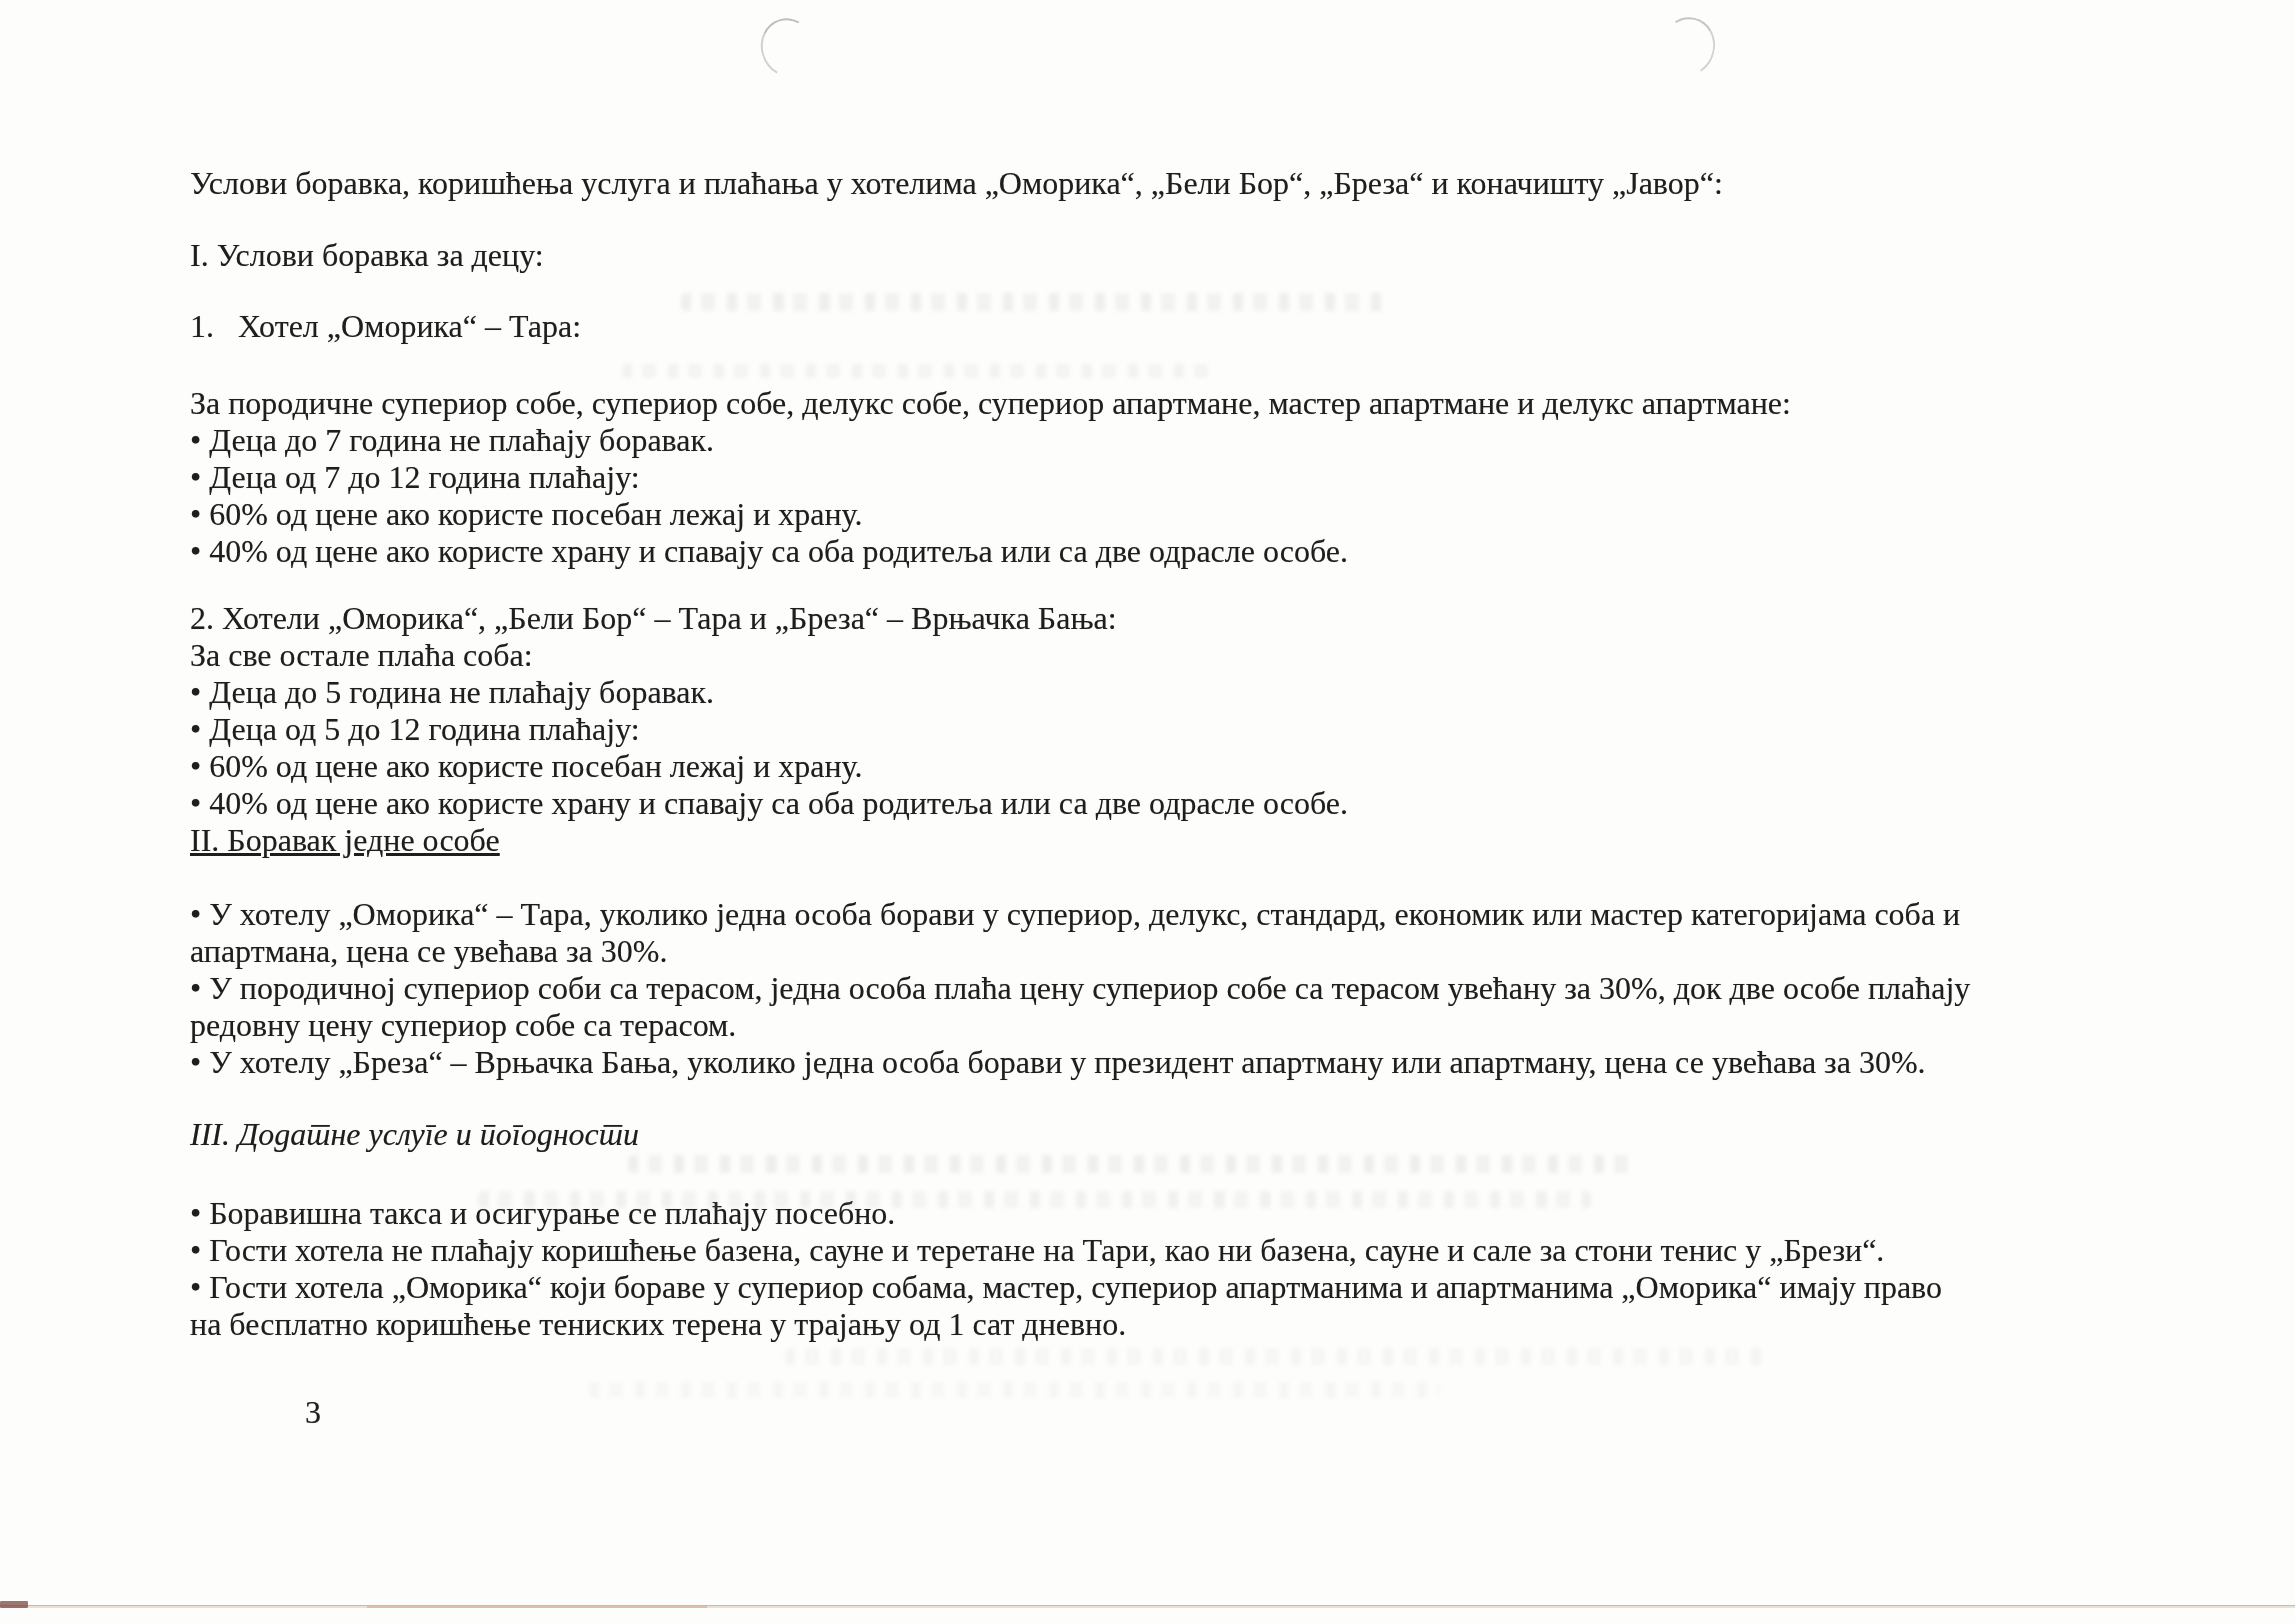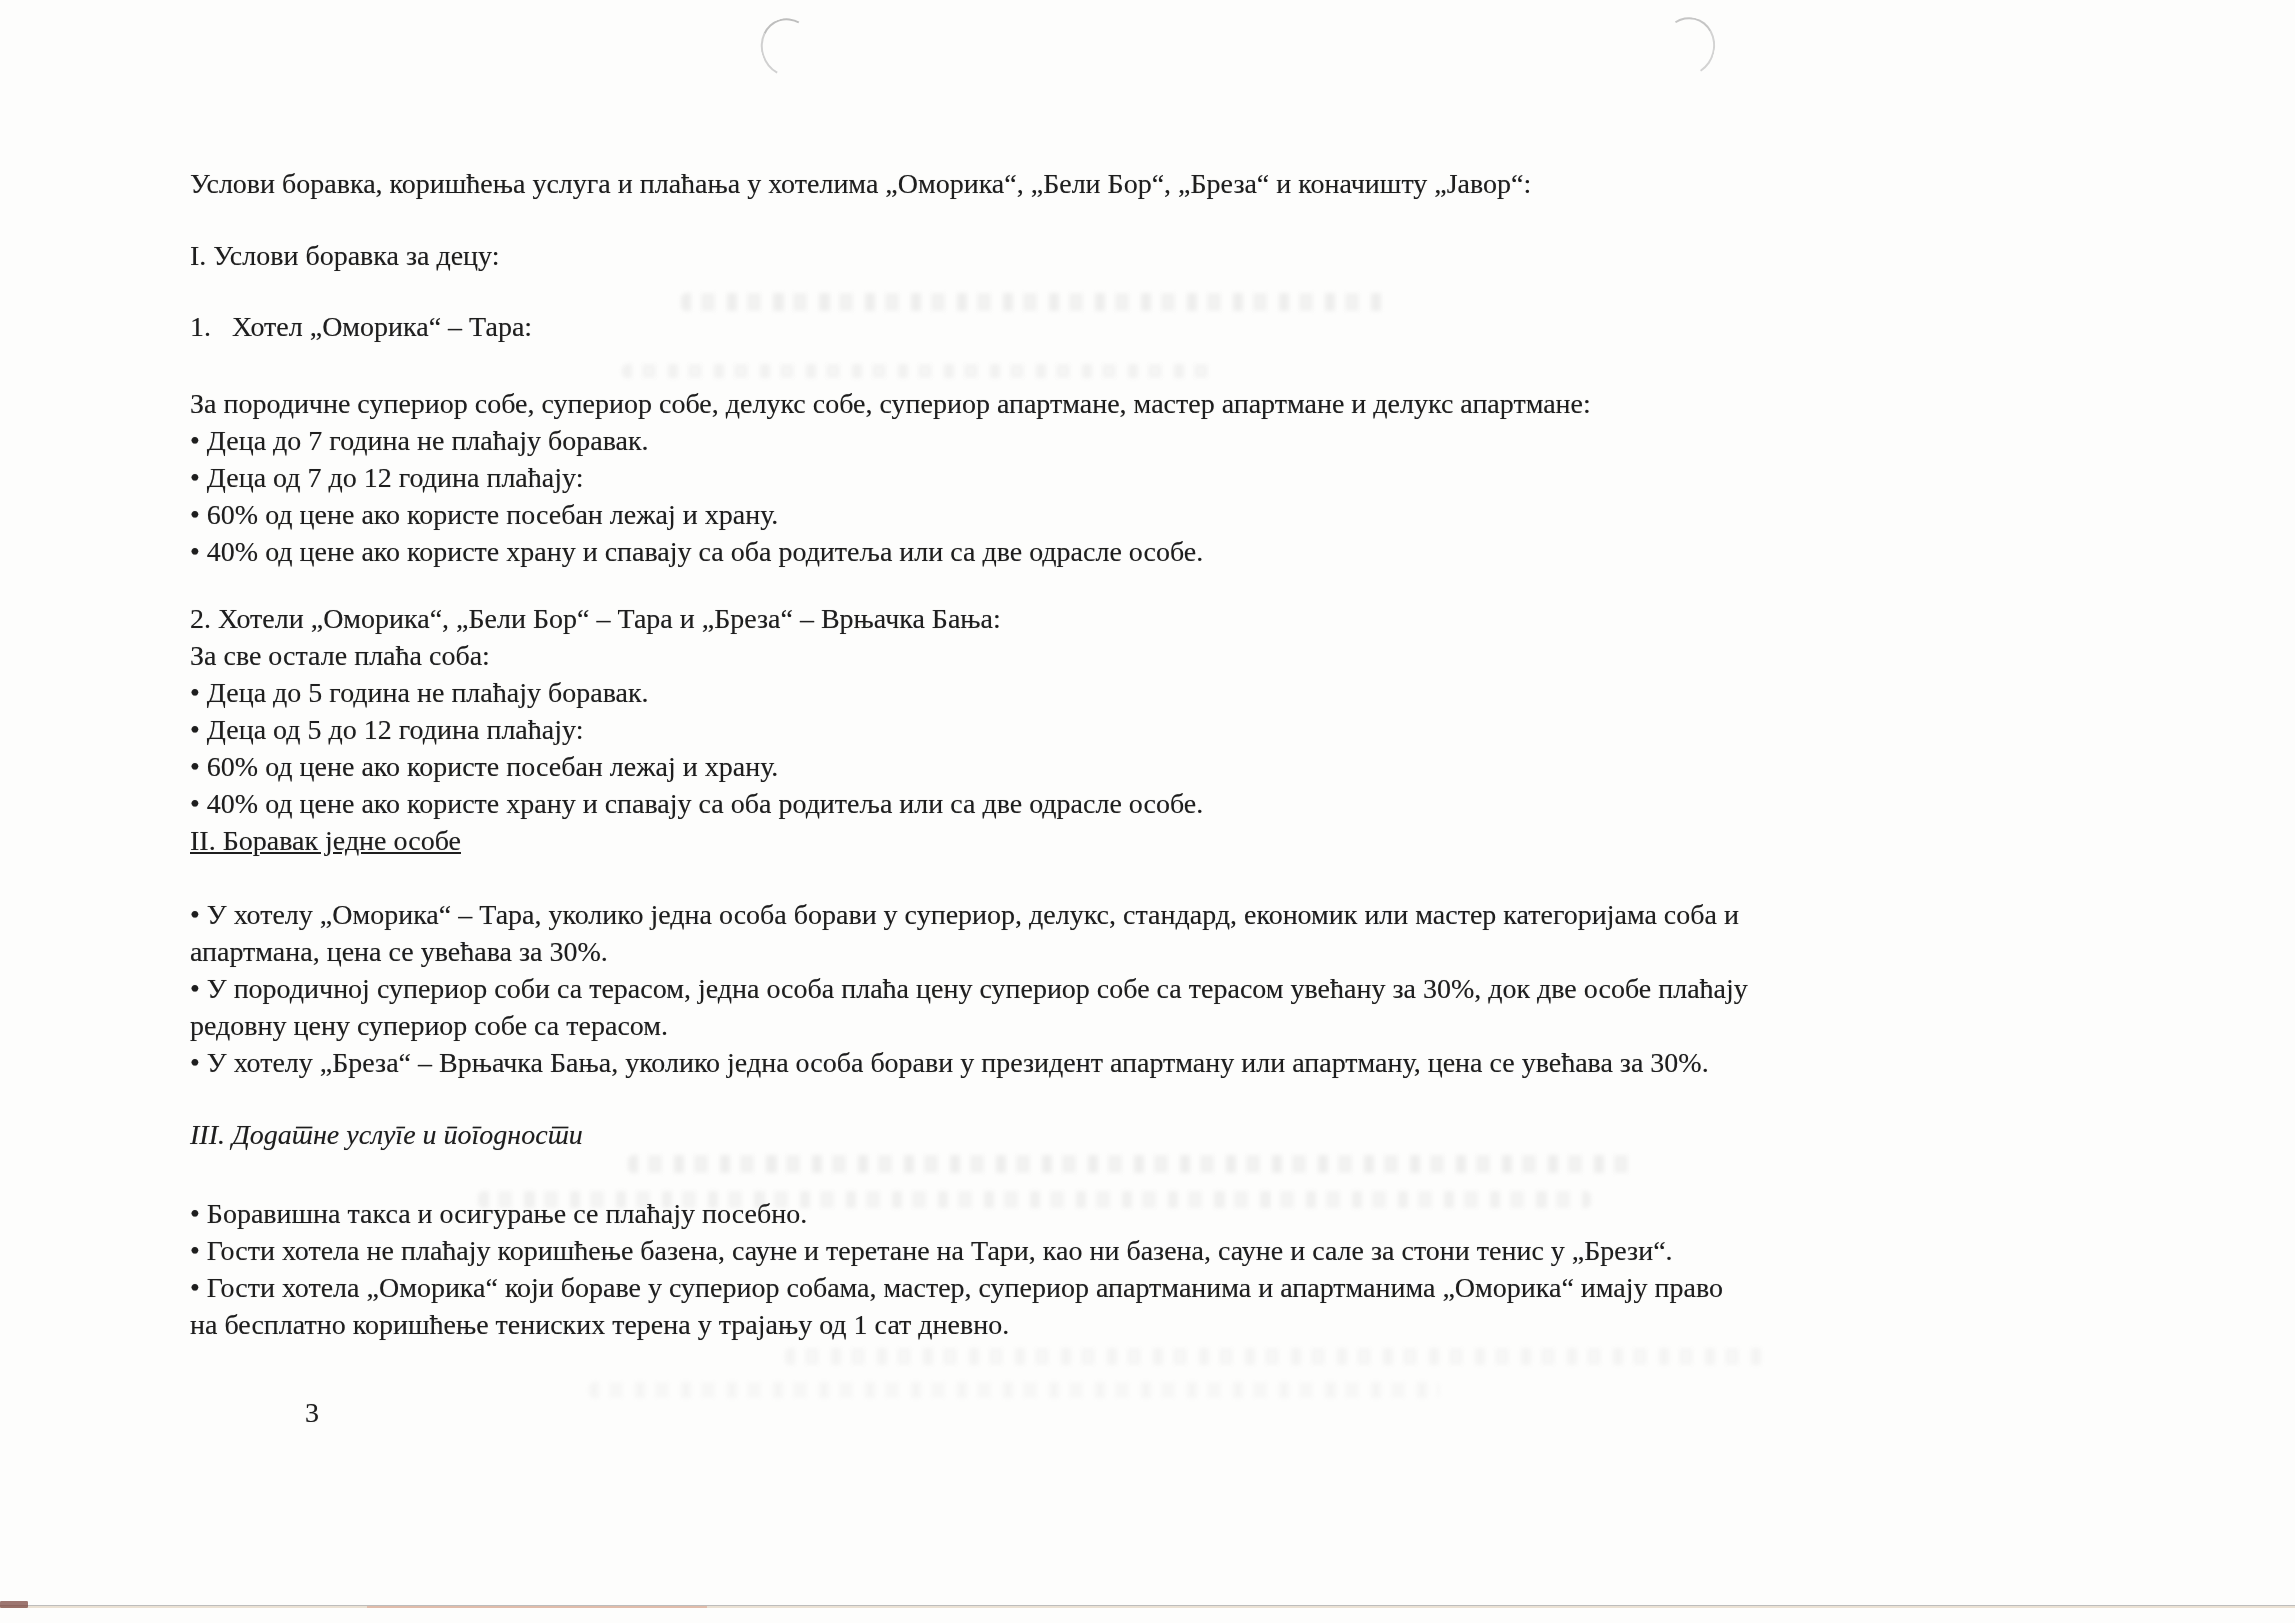--- a/index.html
+++ b/index.html
@@ -12,21 +12,21 @@
     font-family:"Liberation Serif","DejaVu Serif",serif;
     color:#1e1e1e;
     text-shadow:0 0 0.7px rgba(40,40,40,.45);
   }
   
   #doc-flow{
     position:absolute;
     left:190px;
     top:165px;
     width:1937px;
-    font-size:28px;
+    font-size:32px;
     line-height:37px;
   }
   .line{white-space:pre;min-height:37px;}
   .bullet::before{content:"\2022\00a0";}
   .cont{}
   .pagenum{}
   
   [data-name="section-i-heading"]{margin-top:35px;font-family:Liberation Serif, serif;}
   [data-name="item-1-heading"]{margin-top:34px;}
   [data-name="item-1-intro"]{margin-top:40px;}

